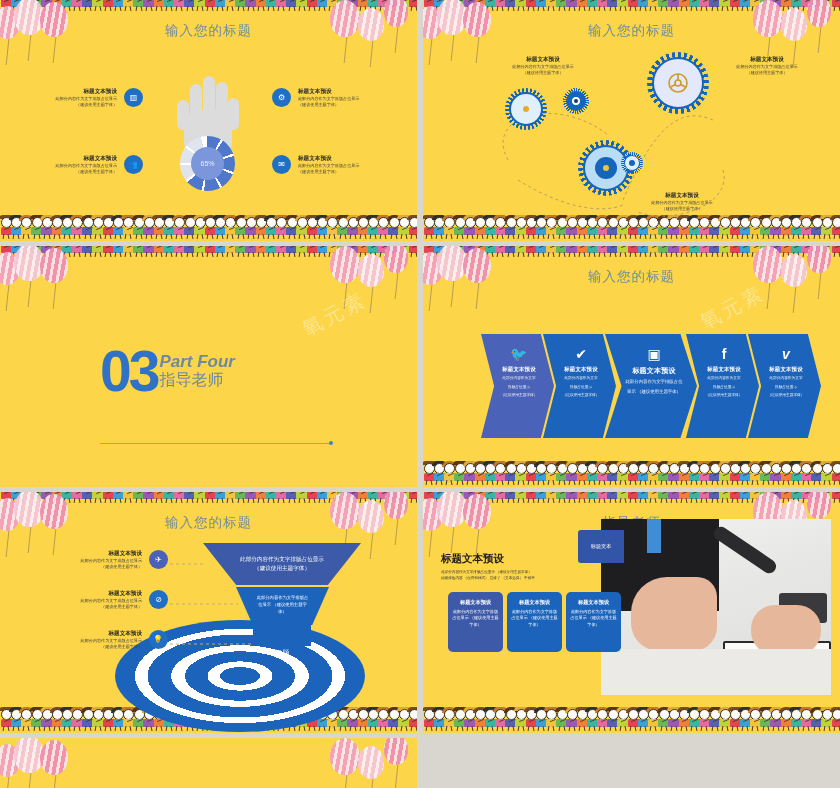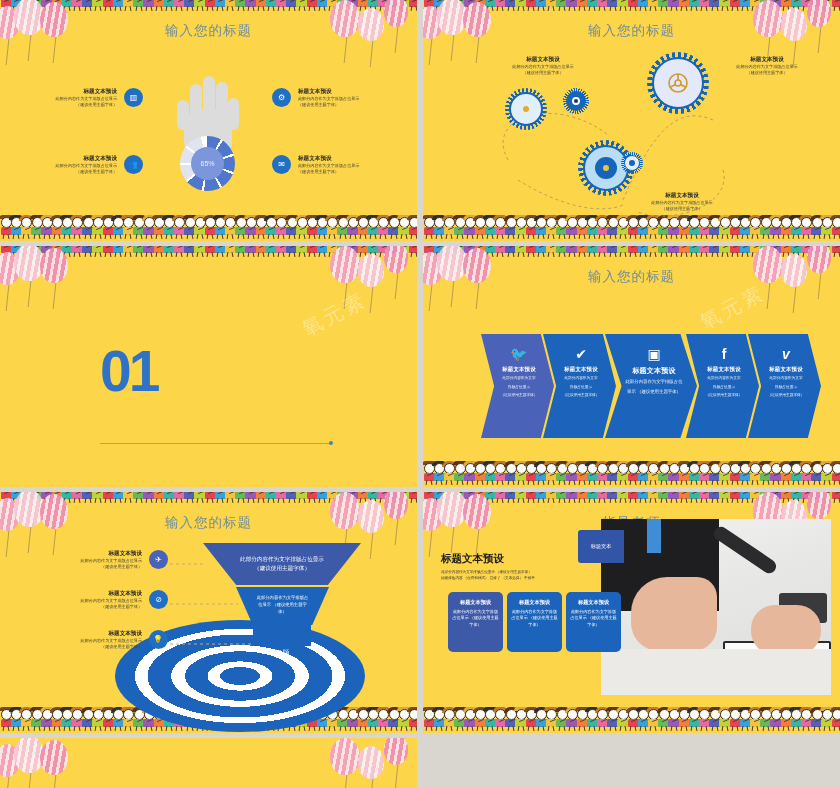--- a/index.html
+++ b/index.html
@@ -1853,21 +1853,25 @@
         <div class="balloon" style="left:40px; top:2px; width:28px; height:35px; background:#ef8fb0; background-image:repeating-linear-gradient(100deg, rgba(255,255,255,.75) 0 3px, transparent 3px 7px);"></div>
       </div>
   <div class="bal-group2" style="position: absolute; left: 0px; top: 0px; width: 417px; height: 70px;">
         <div class="balloon" style="left:330px; top:0px; width:30px; height:37px; background:#f4a0bc; background-image:repeating-linear-gradient(100deg, rgba(255,255,255,.75) 0 3px, transparent 3px 7px);"></div>
         <div class="balloon" style="left:358px; top:8px; width:26px; height:33px; background:#f6c6d6; background-image:repeating-linear-gradient(100deg, rgba(255,255,255,.75) 0 3px, transparent 3px 7px);"></div>
         <div class="balloon" style="left:384px; top:-4px; width:24px; height:31px; background:#ef8fb0; background-image:repeating-linear-gradient(100deg, rgba(255,255,255,.75) 0 3px, transparent 3px 7px);"></div>
       </div>
   <div class="wm" style="left:300px; top:55px;">氧元素</div>
 
   <div style="position:absolute; left:100px; top:98px; display:flex; align-items:flex-start;">
-    <div style="font-size:57px; font-weight:bold; color:#2f72c6; line-height:.95; letter-spacing:-3px;">01</div>
+    <div style="font-size:57px; font-weight:bold; color:#2f72c6; line-height:.95; letter-spacing:-3px;">03</div>
+    <div style="margin-left:2px; margin-top:8px;">
+      <div style="font-size:17px; font-style:italic; font-weight:bold; color:#6c8b9e;">Part Four</div>
+      <div style="font-size:16px; color:#6c8b9e; margin-top:-2px;">指导老师</div>
+    </div>
   </div>
   <div style="position:absolute; left:100px; top:197px; width:230px; height:1px; background:#9aa98f;"></div>
   <div style="position:absolute; left:329px; top:195px; width:4px; height:4px; border-radius:50%; background:#4a7fc1;"></div>
 </div>
 
 <div class="slide s-mr">
   <div class="kids top">
         <div class="kid" style="left:-2px">
           <div class="body" style="background:#e4434f"></div>
           <div class="a1"></div>

